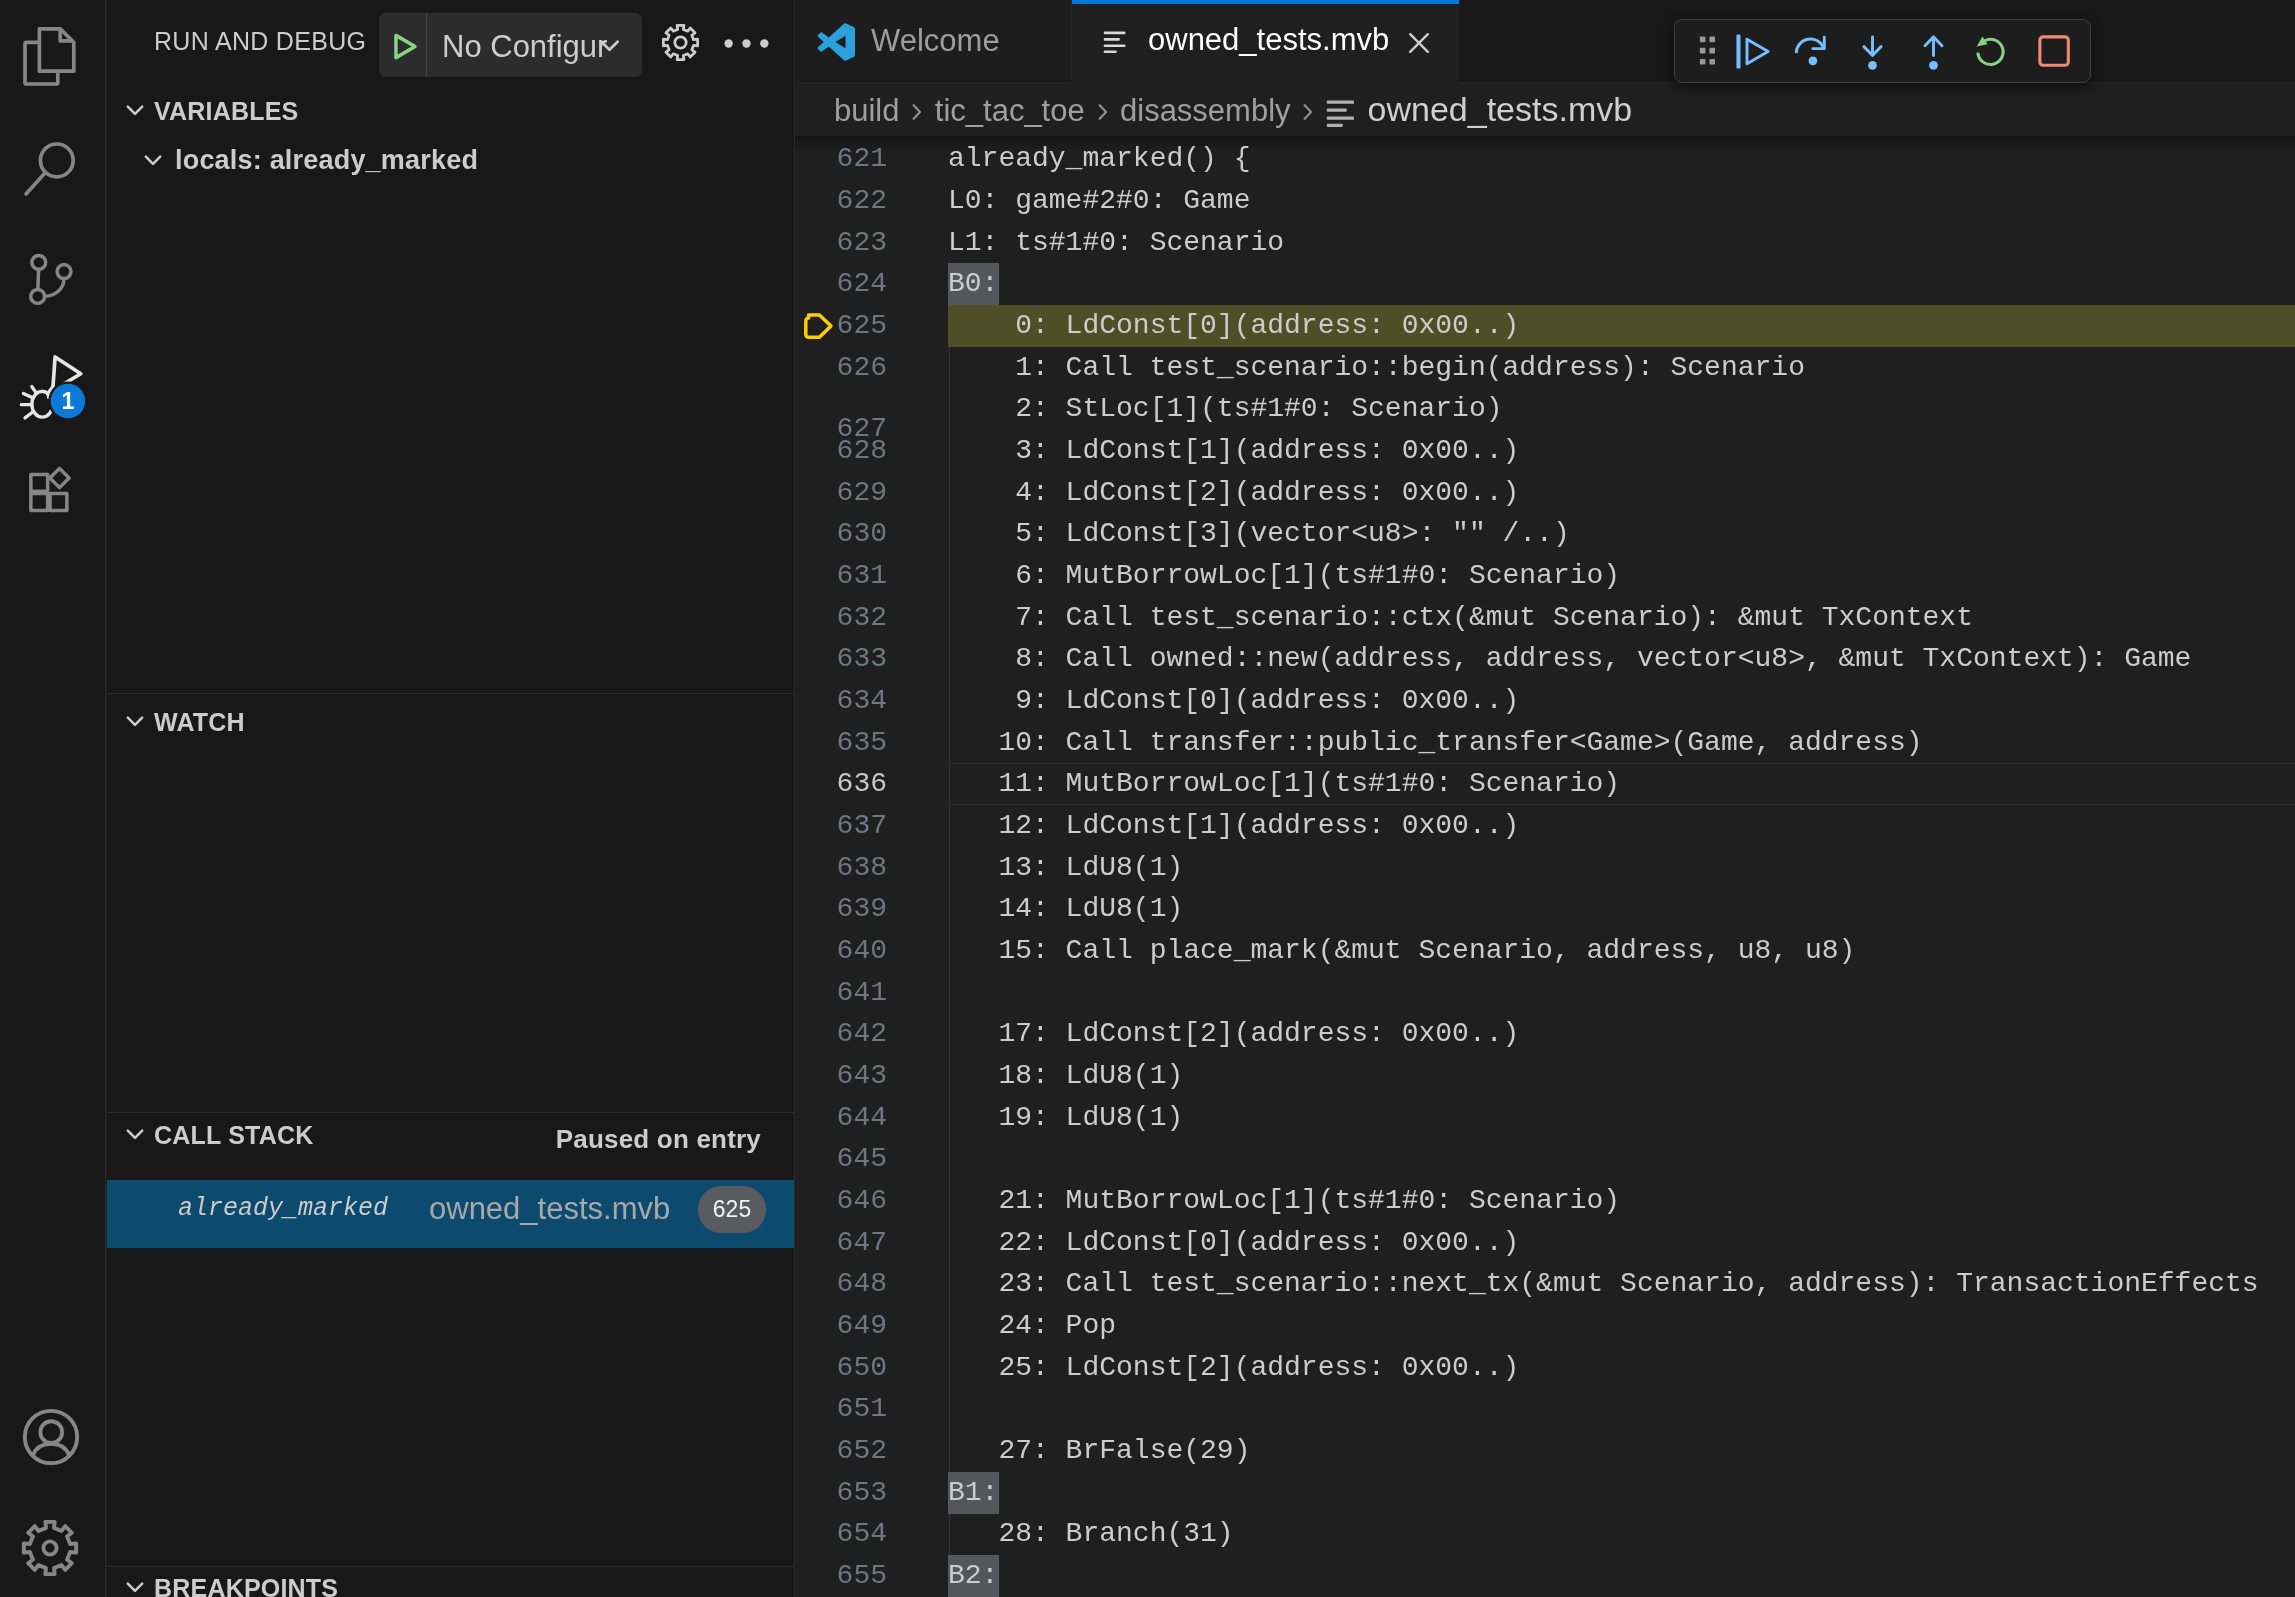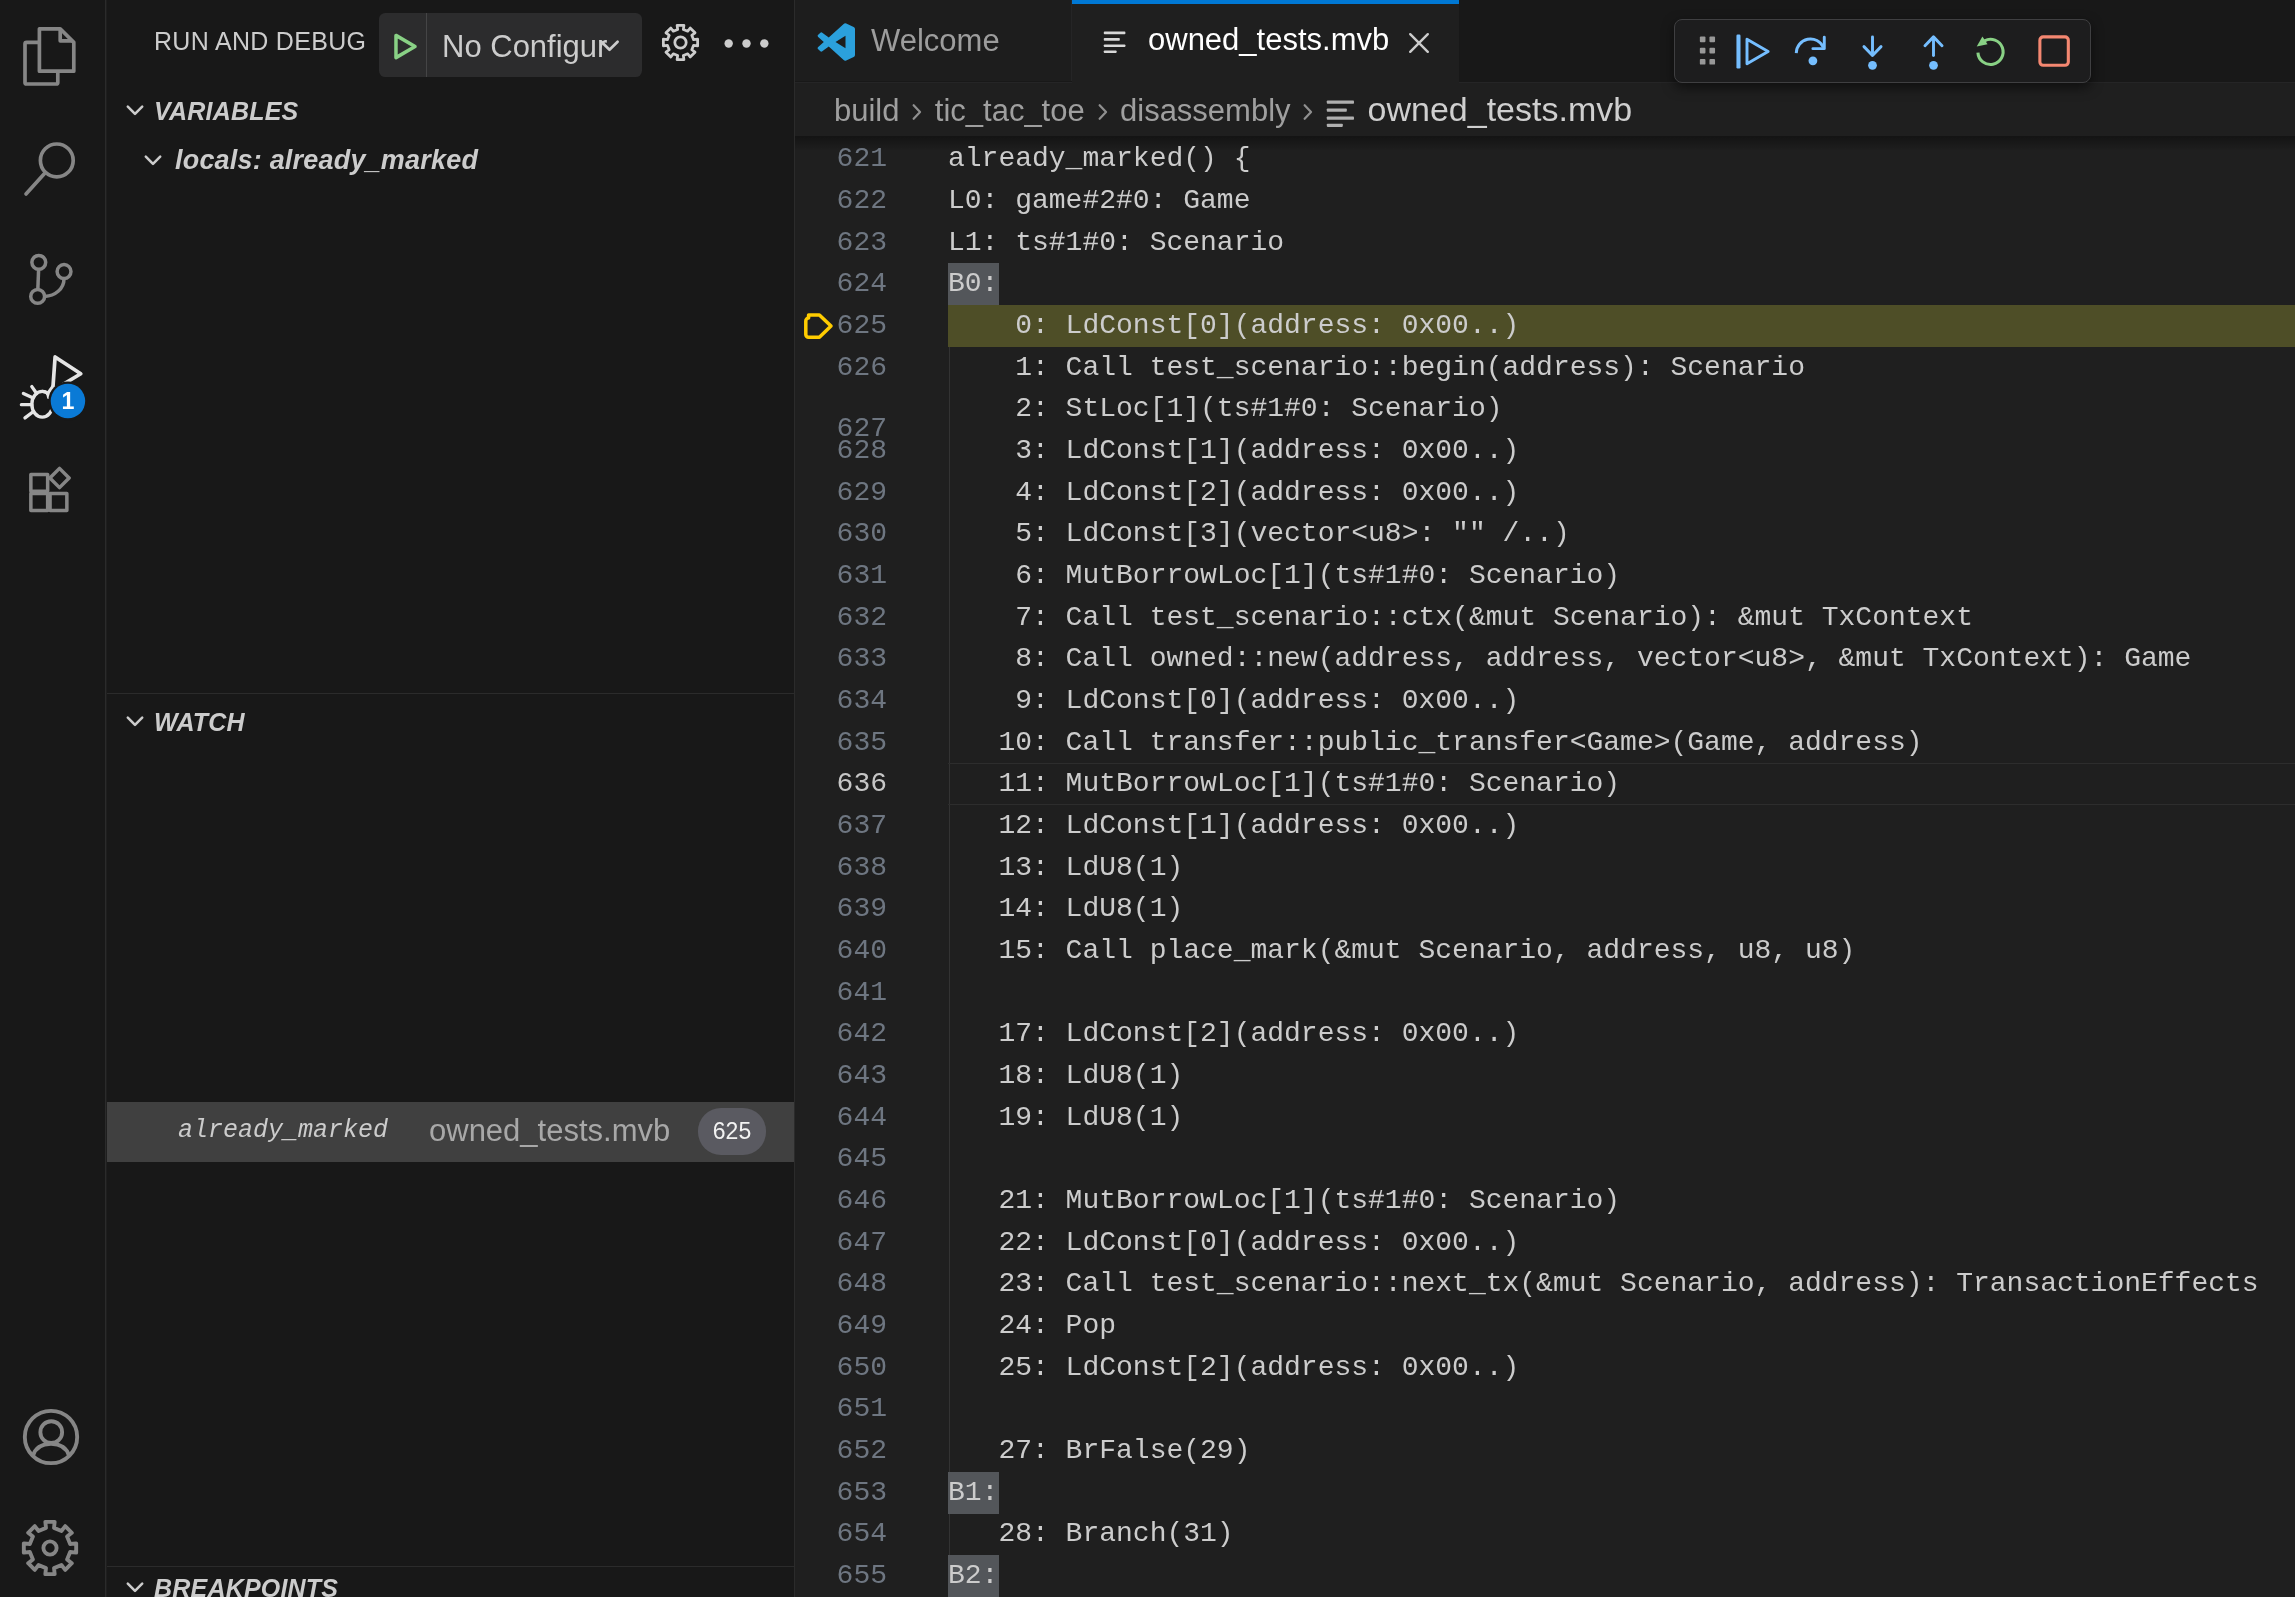--- a/index.html
+++ b/index.html
@@ -13,21 +13,21 @@
   background:#1f1f1f; }
 
 
 .sb-title { position:absolute; left:47px; top:26.5px; font-size:25px; color:#cccccc;
   letter-spacing:0.3px; }
 .dropdown { position:absolute; left:272px; top:13px; width:263px; height:64px;
   background:#2c2c2d; border-radius:6.4px; }
 .dropdown .vsep { position:absolute; left:47px; top:0; width:0.8px; height:64px; background:#454546; }
 .dd-text { position:absolute; left:63px; top:16px; width:166px; font-size:31px; color:#cccccc;
   white-space:nowrap; overflow:hidden; }
-.hdr { position:absolute; font-size:25px; font-weight:bold; color:#cccccc; letter-spacing:0.2px;font-style:italic; }
+.hdr { position:absolute; font-size:25px; font-weight:bold; color:#cccccc; letter-spacing:0.2px; }
 .sec-line { position:absolute; left:0; width:688px; height:0.8px; background:#2b2b2b; }
 .srow { position:absolute; left:0; width:687px; }
 
 
 #tabbar { position:absolute; left:0; top:0; width:1500px; height:83px;
   background:#181818; border-bottom:1.6px solid #252526; }
 .tab1 { position:absolute; left:0; top:0; width:277px; height:81px; background:#1d1d1d;
   border-right:0.8px solid #252526; }
 .tab2 { position:absolute; left:277px; top:0; width:387px; height:83px; background:#1f1f1f; }
 .tab2 .topline { position:absolute; left:0; top:0; width:387px; height:4px; background:#0078d4; }
@@ -162,21 +162,21 @@
       </svg></div>
   <div class="hdr" style="left:47px;top:708px">WATCH</div>
 
   <div class="sec-line" style="top:1112px"></div>
   <div class="abs" style="left:16px;top:1122px"><svg width="24" height="24" viewBox="0 0 30 30" style="">
         <path d="M6.0 10.8 L15.0 19.8 L24.0 10.8" fill="none" stroke="#cccccc" stroke-width="3.2" stroke-linecap="round" stroke-linejoin="round"></path>
       </svg></div>
   <div class="hdr" style="left:47px;top:1121px">CALL STACK</div>
   <div class="hdr" style="right:33px;top:1124px;font-size:26px">Paused on entry</div>
 
-  <div class="srow" style="top:1102px;height:60px;background:#404040">
+  <div class="srow" style="top:1180px;height:68px;background:#0c4a6e">
     <span style="position:absolute;left:71px;top:13.7px;font-family:'Liberation Mono',monospace;font-style:italic;font-size:25px;color:#cccccc">already_marked</span>
     <span style="position:absolute;left:322px;top:11.3px;font-size:31px;color:#a8a8a8">owned_tests.mvb</span>
     <span style="position:absolute;left:591px;top:5.6px;width:68px;height:47px;border-radius:23px;background:#5a5a61;color:#f2f2f2;font-size:23px;text-align:center;line-height:47px">625</span>
   </div>
 
   <div class="sec-line" style="top:1566px"></div>
   <div class="abs" style="left:16px;top:1575px"><svg width="24" height="24" viewBox="0 0 30 30" style="">
         <path d="M6.0 10.8 L15.0 19.8 L24.0 10.8" fill="none" stroke="#cccccc" stroke-width="3.2" stroke-linecap="round" stroke-linejoin="round"></path>
       </svg></div>
   <div class="hdr" style="left:47px;top:1574px">BREAKPOINTS</div>

